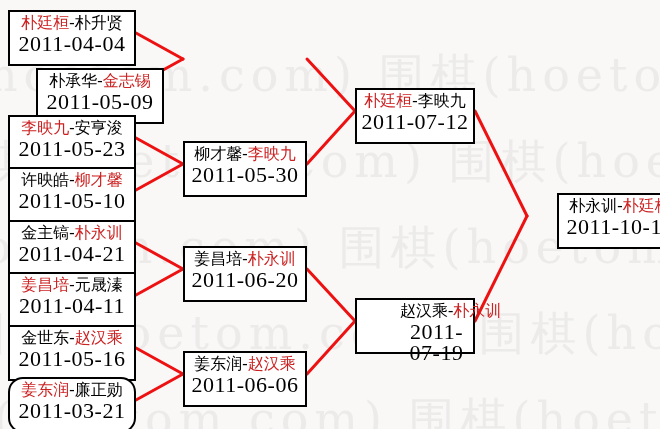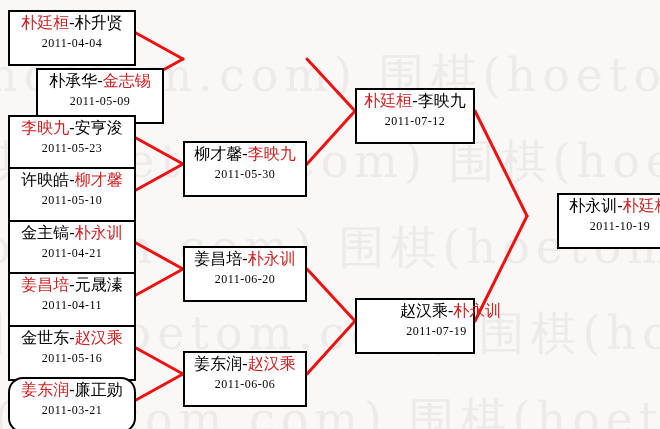--- a/index.html
+++ b/index.html
@@ -32,21 +32,21 @@
     height: 56px;
     background: #ffffff;
     border: 2px solid #000000;
     text-align: center;
     font-size: 16px;
     line-height: 21px;
     color: #000000;
     padding-top: 0;
   }
   .match-box .names { white-space: nowrap; }
-  .match-box .date { font-size: 12px; letter-spacing: 0.5px; }
+  .match-box .date { font-size: 22px; letter-spacing: 0.5px; }
   .winner { color: #cc2222; }
   .loser { color: #000000; }
 </style>
 </head>
 <body>
 
 <div class="stage">
 
   <div class="wm-row" style="left:-140px; top:45px;">围棋(hoetom.com) 围棋(hoetom.com) 围棋(hoetom.com) 围棋(hoetom.com)</div>
   <div class="wm-row" style="left:-70px;  top:131px;">围棋(hoetom.com) 围棋(hoetom.com) 围棋(hoetom.com) 围棋(hoetom.com)</div>

